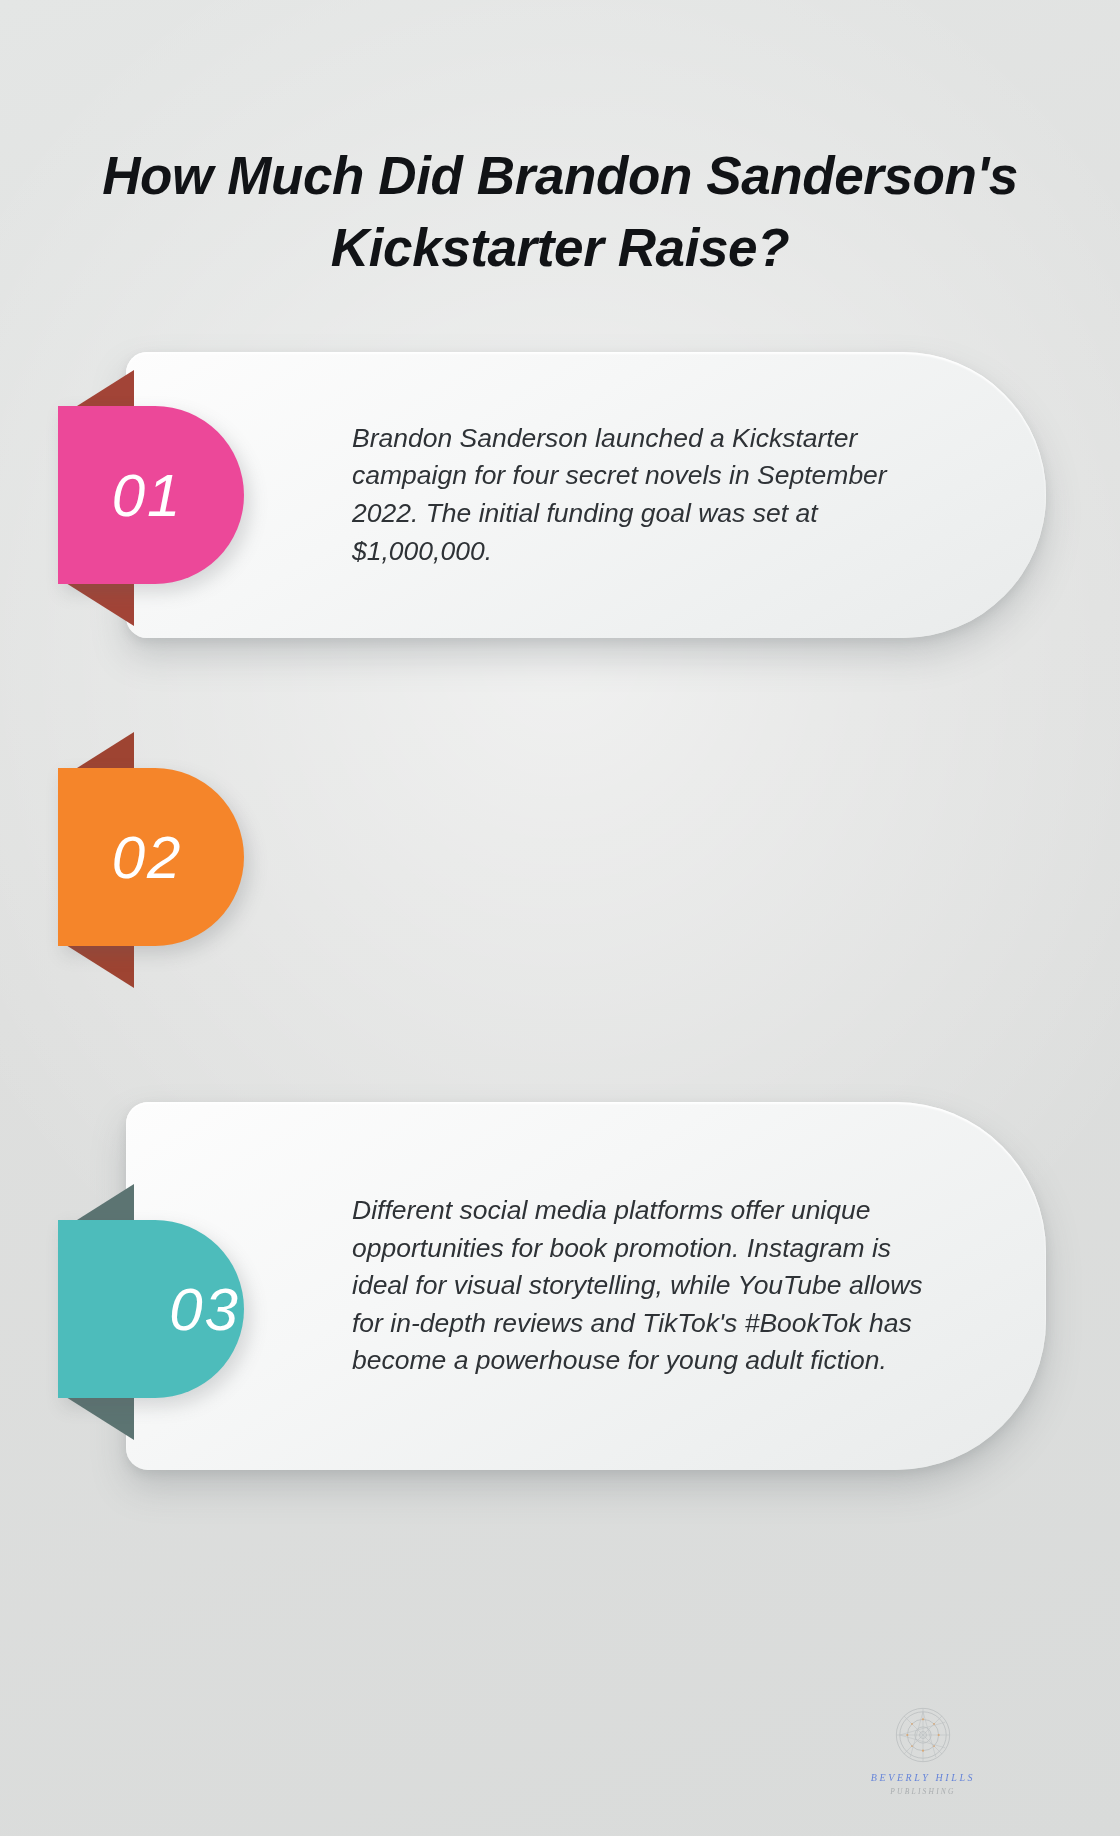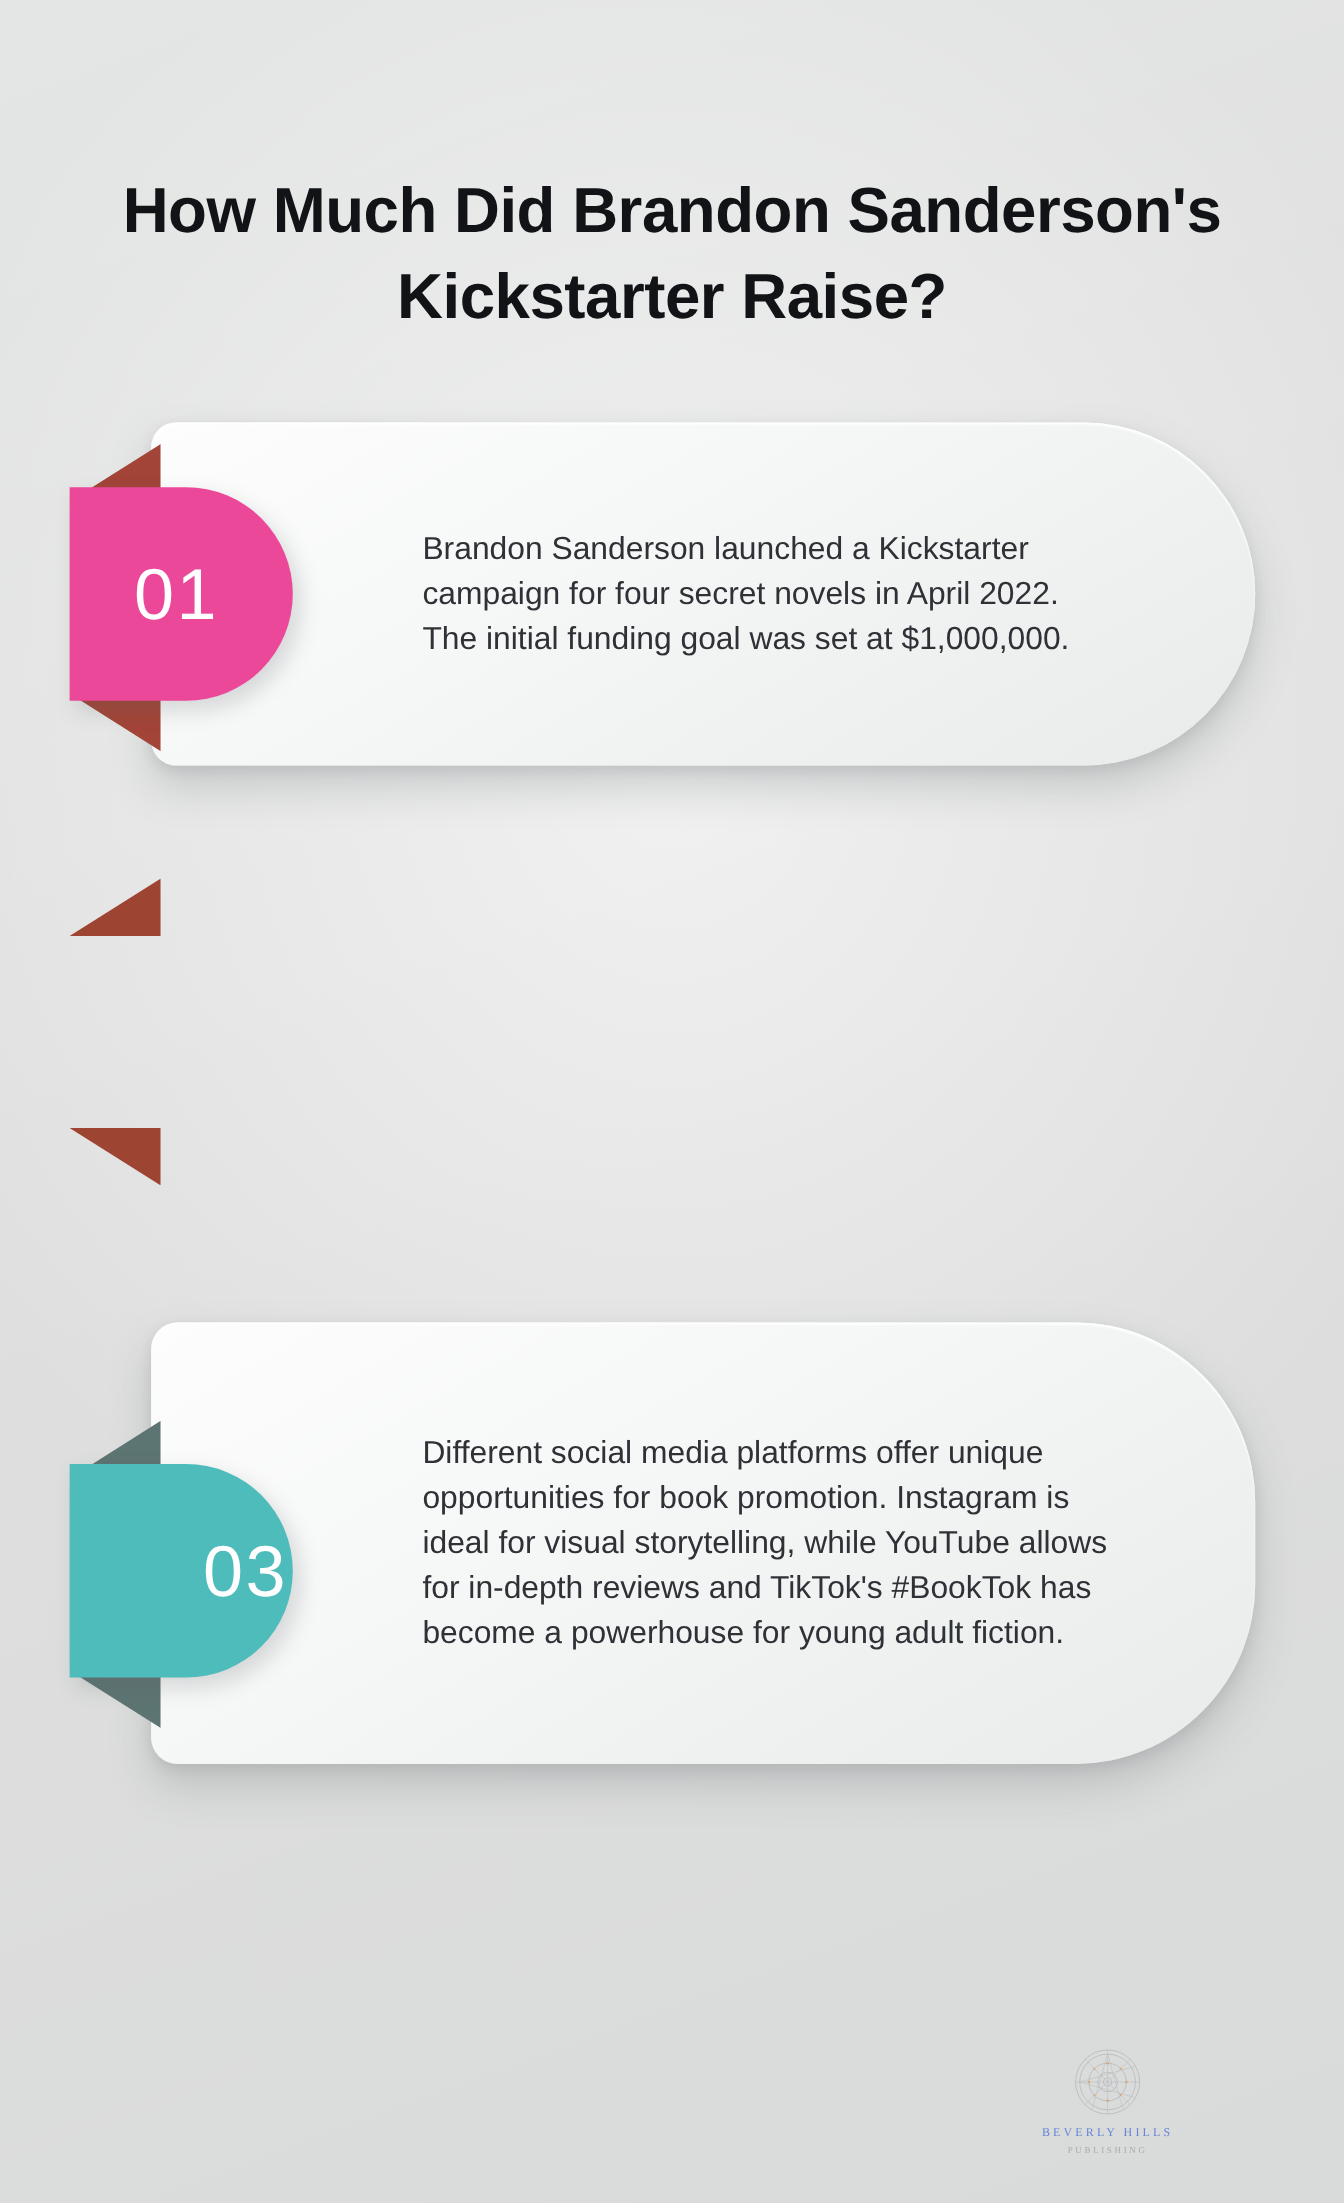--- a/index.html
+++ b/index.html
@@ -22,20 +22,21 @@
     background:
       radial-gradient(ellipse 90% 60% at 50% 35%, rgba(255,255,255,0.55) 0%, rgba(255,255,255,0.0) 70%),
       linear-gradient(160deg, #e4e6e5 0%, #dedfde 45%, #d9dbda 100%);
     pointer-events: none;
   }
 
   .page {
     position: relative;
     width: 1120px;
     height: 1836px;
+    font-style: italic;
   }
 
   
   .title {
     position: absolute;
     top: 104px;
     left: 60px;
     width: 1000px;
     text-align: center;
     font-size: 53px;
@@ -159,30 +160,33 @@
   <div class="page-bg"></div>
 
   <h1 class="title">How Much Did Brandon Sanderson's Kickstarter Raise?</h1>
 
   <div class="cards">
 
     <div class="card-row" style="height:286px;">
       <div class="fold fold-top" style="top: 18px; background: rgb(162, 68, 55);"></div>
       <div class="fold fold-bottom" style="top: 226px; background: rgb(162, 68, 55);"></div>
       <div class="card" style="top:0;height:286px;">
-        <div class="card-text">Brandon Sanderson launched a Kickstarter campaign for four secret novels in April 2022. The initial funding goal was set at $1,000,000.</div>
+        <div class="card-text">Brandon Sanderson launched a Kickstarter campaign for four secret novels in September 2022. The initial funding goal was set at $1,000,000.</div>
       </div>
       <div class="badge" style="top: 54px; background: #ec4899;">
         <span class="badge-num">01</span>
       </div>
     </div>
 
     <div class="card-row" style="height:340px;">
       <div class="fold fold-top" style="top: 32px; background: rgb(158, 68, 50);"></div>
       <div class="fold fold-bottom" style="top: 240px; background: rgb(158, 68, 50);"></div>
+      <div class="badge" style="top: 68px; background: rgb(245, 133, 42);">
+        <span class="badge-num">02</span>
+      </div>
     </div>
 
     <div class="card-row" style="height:368px;">
       <div class="fold fold-top" style="top: 82px; background: rgb(92, 116, 114);"></div>
       <div class="fold fold-bottom" style="top: 290px; background: rgb(92, 116, 114);"></div>
       <div class="card" style="top:0;height:368px;">
         <div class="card-text">Different social media platforms offer unique opportunities for book promotion. Instagram is ideal for visual storytelling, while YouTube allows for in-depth reviews and TikTok's #BookTok has become a powerhouse for young adult fiction.</div>
       </div>
       <div class="badge" style="top: 118px; background: rgb(77, 188, 187); justify-content: flex-end;">
         <span class="badge-num">03</span>

